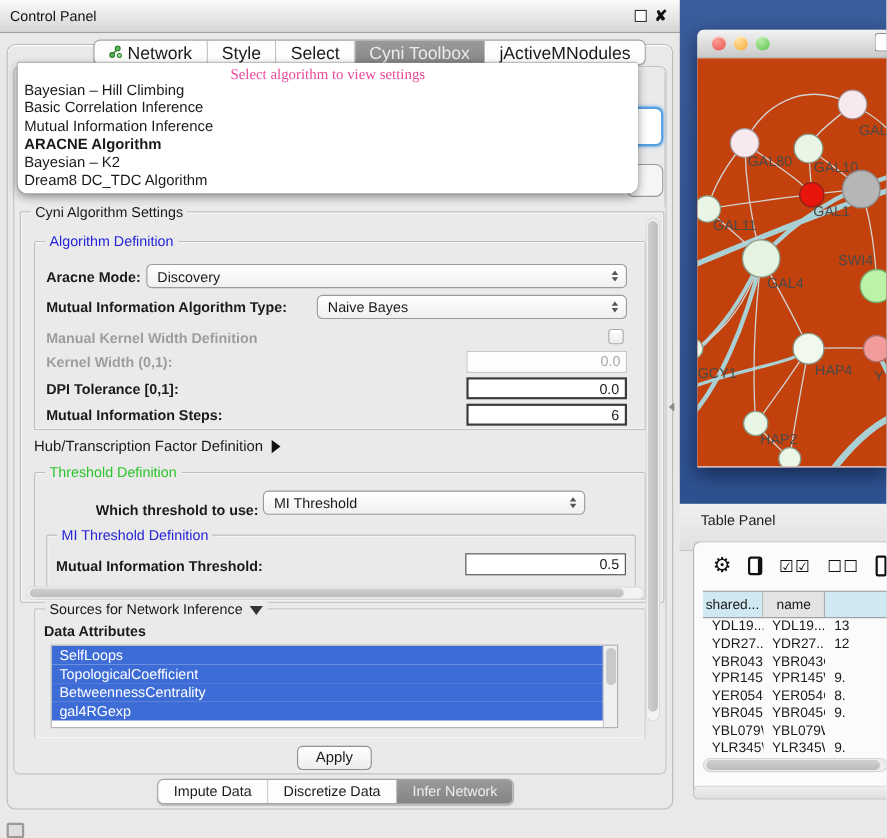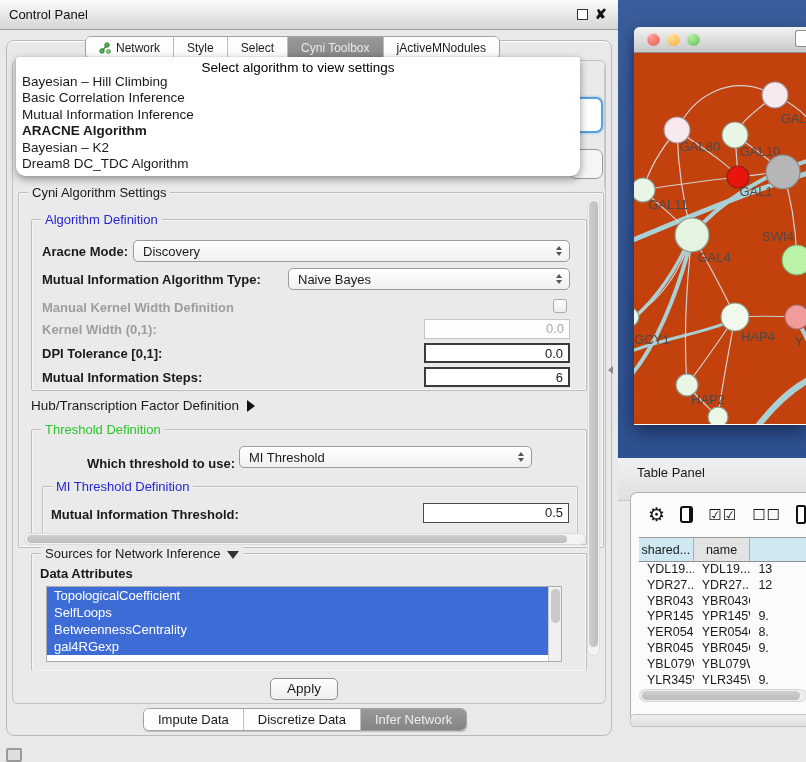--- a/index.html
+++ b/index.html
@@ -13,28 +13,28 @@
   .tb-float { position:absolute; left:577px; top:9px; width:11px; height:11px; border:1.5px solid #333; background:#fff; }
   .tb-close { position:absolute; left:595px; top:7px; width:14px; height:14px; font-weight:bold; font-size:14px; color:#111; line-height:14px; }
   .top-tick { left:8px; top:0; width:1px; height:6px; background:#9f9f9f; }
 
   
   .shell { left:6px; top:40px; width:606px; height:696px; background:#e9e9e9; border:1px solid #b9b9b9; border-radius:8px; box-shadow:inset 0 1px 0 #fff; }
   .inner-panel { left:12px; top:60px; width:594px; height:644px; background:#eaeaea; border:1px solid #c3c3c3; border-radius:6px; }
 
   
   .tabs-row { left:85px; top:36px; height:23px; display:flex; border:1px solid #a3a3a3; border-radius:6px; overflow:hidden; background:#fff; box-shadow:0 1px 1px rgba(0,0,0,.15); z-index:5; }
-  .tab { display:flex; align-items:center; gap:5px; padding:4px 13px; font-size:12px; background:#fdfdfd; border-right:1px solid #bdbdbd; white-space:nowrap; }
+  .tab { display:flex; gap:5px; padding:4px 13px; font-size:16px; background:#fdfdfd; border-right:1px solid #bdbdbd; white-space:nowrap; }
   .tab:last-child { border-right:none; }
   .tab.sel { background:linear-gradient(#9a9a9a,#868686); color:#eaeaea; }
   .net-ico { width:12px; height:12px; }
 
   
   .popup { left:16px; top:57px; width:564px; height:119px; background:#fff; border-radius:2px 2px 9px 9px; box-shadow:0 3px 9px rgba(0,0,0,.4), 0 0 1px rgba(0,0,0,.3); z-index:50; }
-  .popup-ph { text-align:center; color:#000000; font-size:13.5px; padding-top:3px; height:17px; }
+  .popup-ph { text-align:center; color:#ec4899; font-size:13.5px; padding-top:3px; height:17px;font-family:Liberation Serif, serif; }
   .popup-item { font-size:13.5px; line-height:16.4px; padding-left:6px; white-space:nowrap; }
   .popup-item.bold { font-weight:bold; }
 
   
   .frag-combo1 { left:569px; top:97px; width:34px; height:36px; border:2px solid #57a0e0; border-radius:7px; background:#fff; box-shadow:0 0 3px #7fb8ea; z-index:10; }
   .frag-combo2 { left:569px; top:149px; width:34px; height:30px; border:1px solid #9a9a9a; border-radius:7px; background:#f5f5f5; z-index:10; }
   .frag-line { left:604px; top:66px; width:1px; height:122px; background:#c9c9c9; z-index:10; }
 
   
   .group { position:absolute; border:1px solid #bdbdbd; border-radius:2px; box-shadow:inset 0 0 0 1px rgba(255,255,255,.55); }
@@ -246,22 +246,22 @@
         </div>
       <div class="field mid" style="left:380px; top:16px; width:146px;">0.5</div>
     </div>
   </div>
 
   <div class="group" style="left:12px; top:360px; width:556px; height:118px; border-bottom:none;">
     <span class="group-title"><span>Sources for Network Inference</span><span class="tri-down"></span></span>
     <div class="attr-lbl">Data Attributes</div>
     <div class="attr-list">
       <div id="attr-items">
+          <div class="attr-item">SelfLoops</div>
           <div class="attr-item">TopologicalCoefficient</div>
-          <div class="attr-item">SelfLoops</div>
           <div class="attr-item">BetweennessCentrality</div>
           <div class="attr-item">gal4RGexp</div>
         </div>
       <div class="list-vsb">
           <div class="list-thumb"></div>
         </div>
     </div>
   </div>
 
   <div class="vsb">

